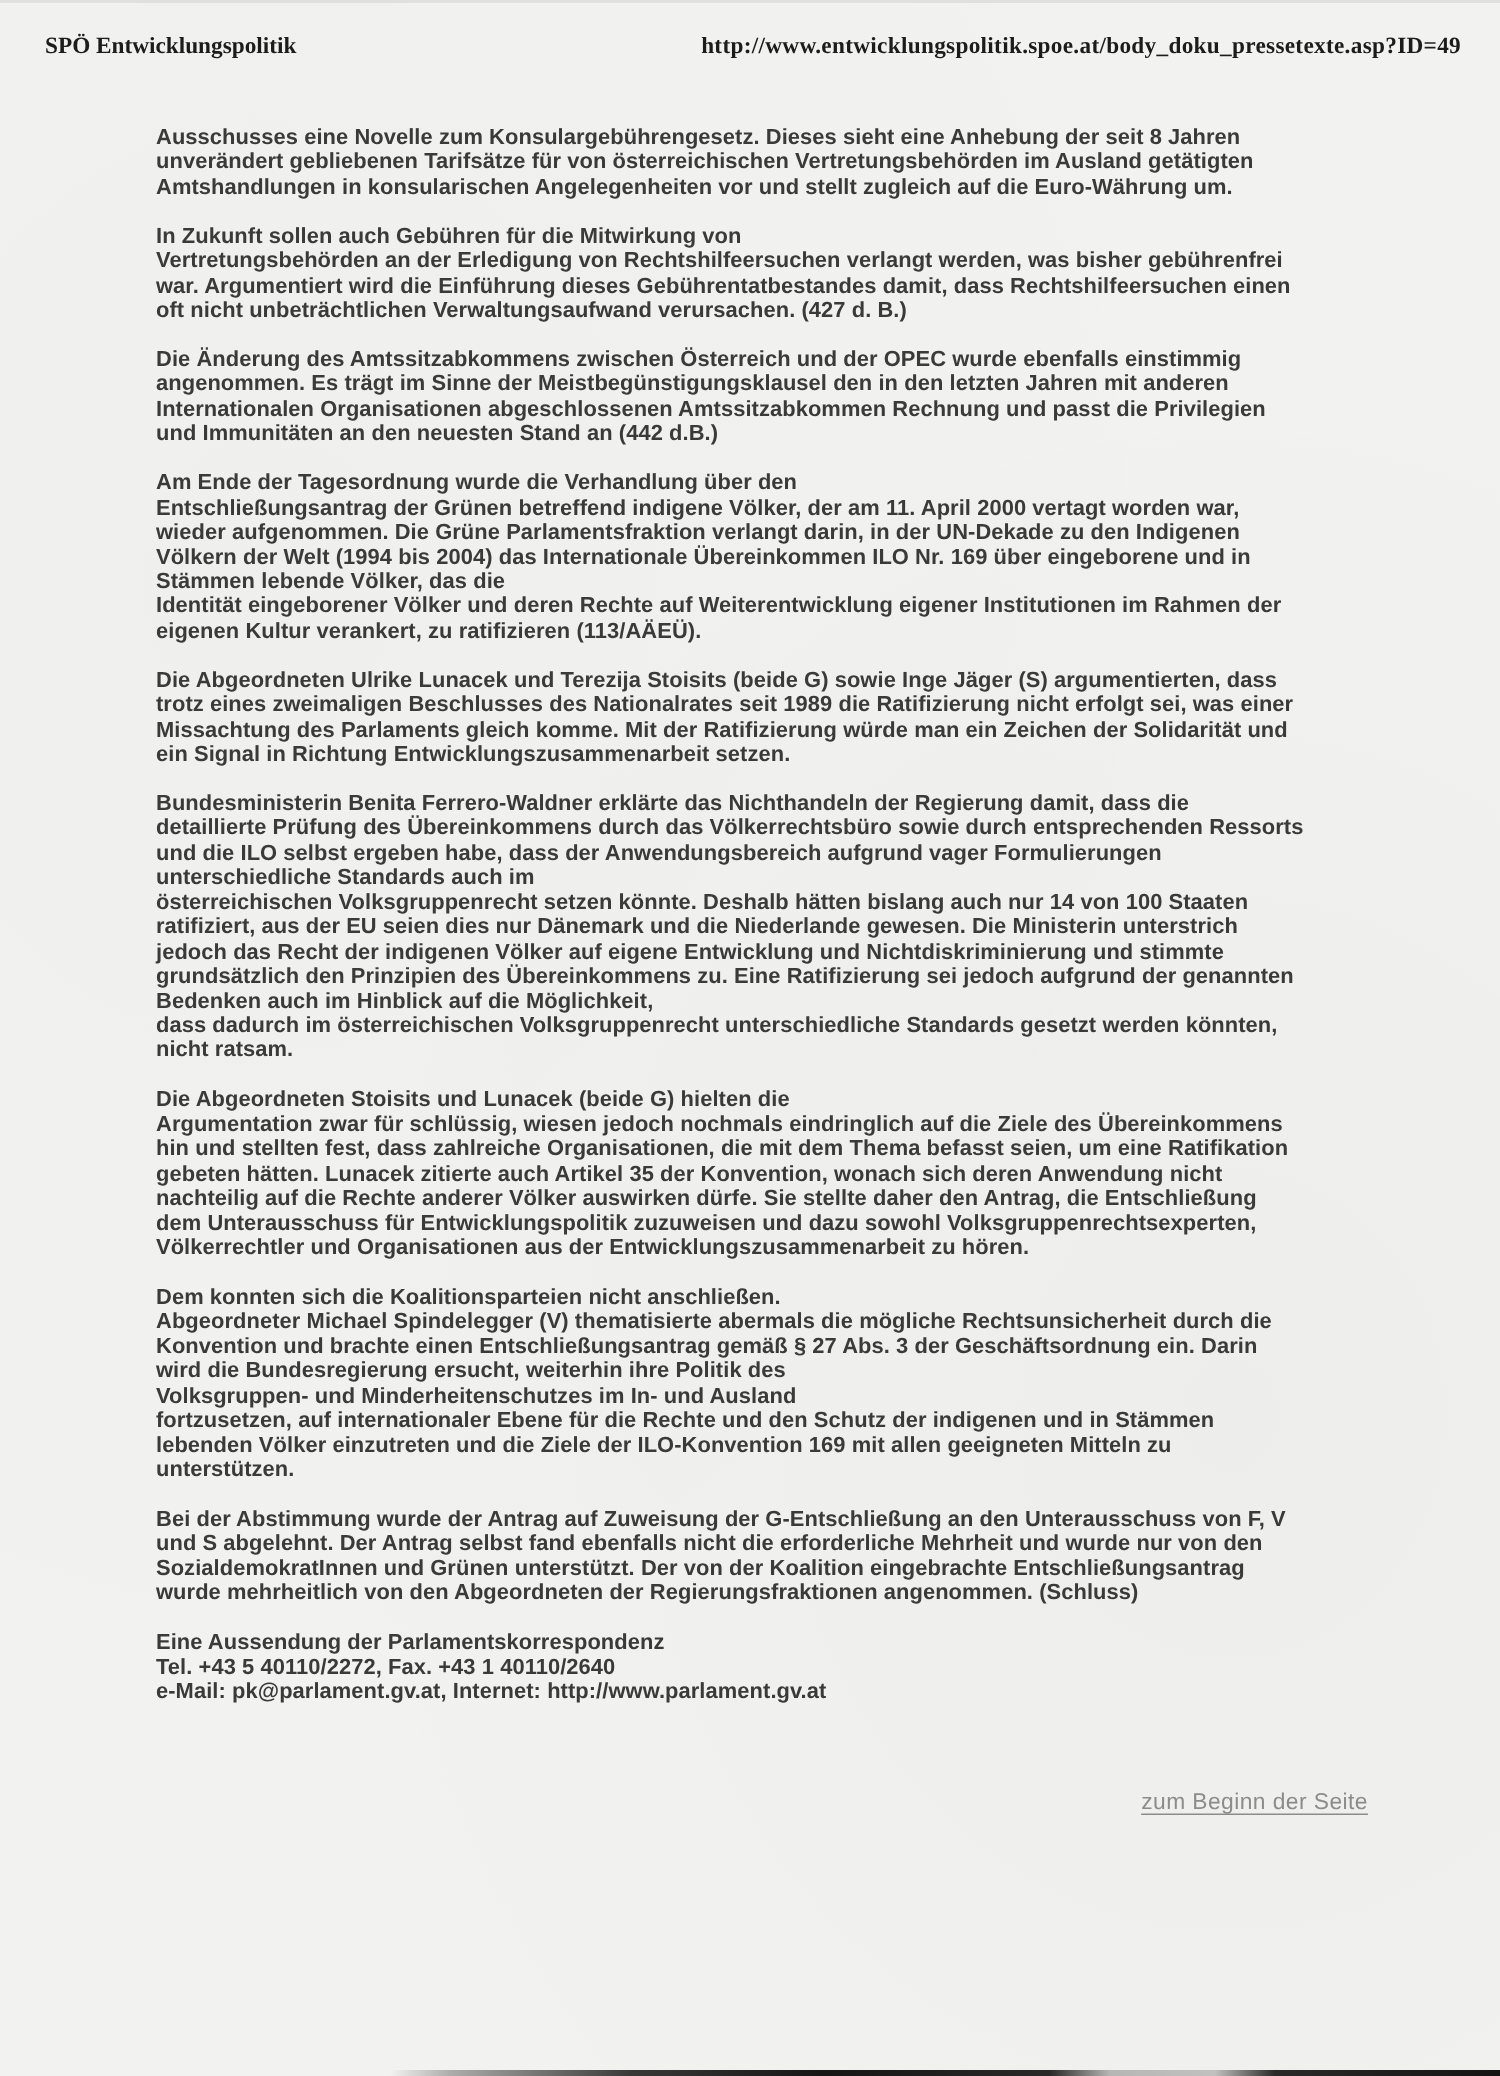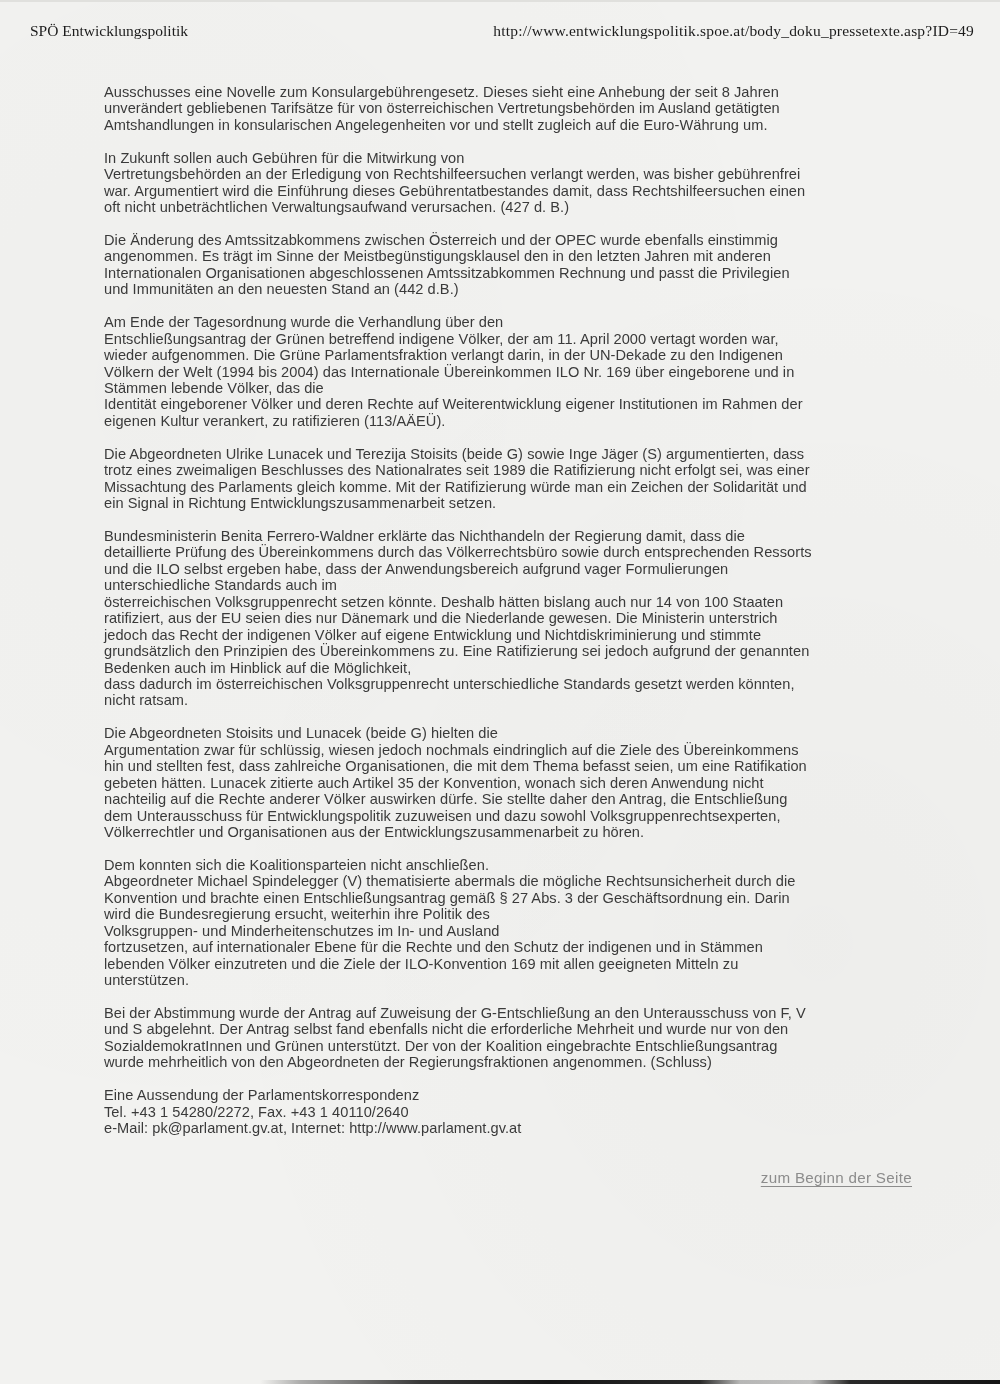--- a/index.html
+++ b/index.html
@@ -18,42 +18,43 @@
   }
   .print-header {
     position: absolute;
     top: 20px; left: 30px; right: 26px;
     display: flex;
     justify-content: space-between;
     align-items: center;
     font-family: "Liberation Serif", serif;
     font-size: 15.5px;
     color: #1c1c1c;
+    font-weight: bold;
   }
   .print-header .url { letter-spacing: 0.2px; margin-left: 24px; }
   .content {
     position: absolute;
     top: 82px; left: 104px;
     width: 838px;
     font-size: 14.6px;
     line-height: 16.45px;
     color: #3a3a3a;
     letter-spacing: 0.05px;
   }
   .content p, .content h2 {
     margin: 0 0 16.4px 0;
     white-space: pre-line;
-    font-weight: normal;
+    font-weight: bold;
     font-size: 14.6px;
     line-height: 16.45px;
   }
   .link-row {
     text-align: right;
     padding-right: 30px;
-    margin-top: 34px;
+    margin-top: 58px;
   }
   .link-row a {
     color: #8c8c8c;
     text-decoration: underline;
     text-underline-offset: 3px;
     font-size: 15.2px;
     letter-spacing: 0.3px;
     cursor: pointer;
   }
   .print-footer {
@@ -140,21 +141,21 @@
 wird die Bundesregierung ersucht, weiterhin ihre Politik des
 Volksgruppen- und Minderheitenschutzes im In- und Ausland
 fortzusetzen, auf internationaler Ebene für die Rechte und den Schutz der indigenen und in Stämmen
 lebenden Völker einzutreten und die Ziele der ILO-Konvention 169 mit allen geeigneten Mitteln zu
 unterstützen.</p>
     <p>Bei der Abstimmung wurde der Antrag auf Zuweisung der G-Entschließung an den Unterausschuss von F, V
 und S abgelehnt. Der Antrag selbst fand ebenfalls nicht die erforderliche Mehrheit und wurde nur von den
 SozialdemokratInnen und Grünen unterstützt. Der von der Koalition eingebrachte Entschließungsantrag
 wurde mehrheitlich von den Abgeordneten der Regierungsfraktionen angenommen. (Schluss)</p>
     <p>Eine Aussendung der Parlamentskorrespondenz
-Tel. +43 1 54280/2272, Fax. +43 1 40110/2640
+Tel. +43 5 40110/2272, Fax. +43 1 40110/2640
 e-Mail: pk@parlament.gv.at, Internet: http://www.parlament.gv.at</p>
 
     <div class="link-row">
       <a>zum Beginn der Seite</a>
     </div>
   </div>
 
 
   <div class="scan-strip"></div>
 

